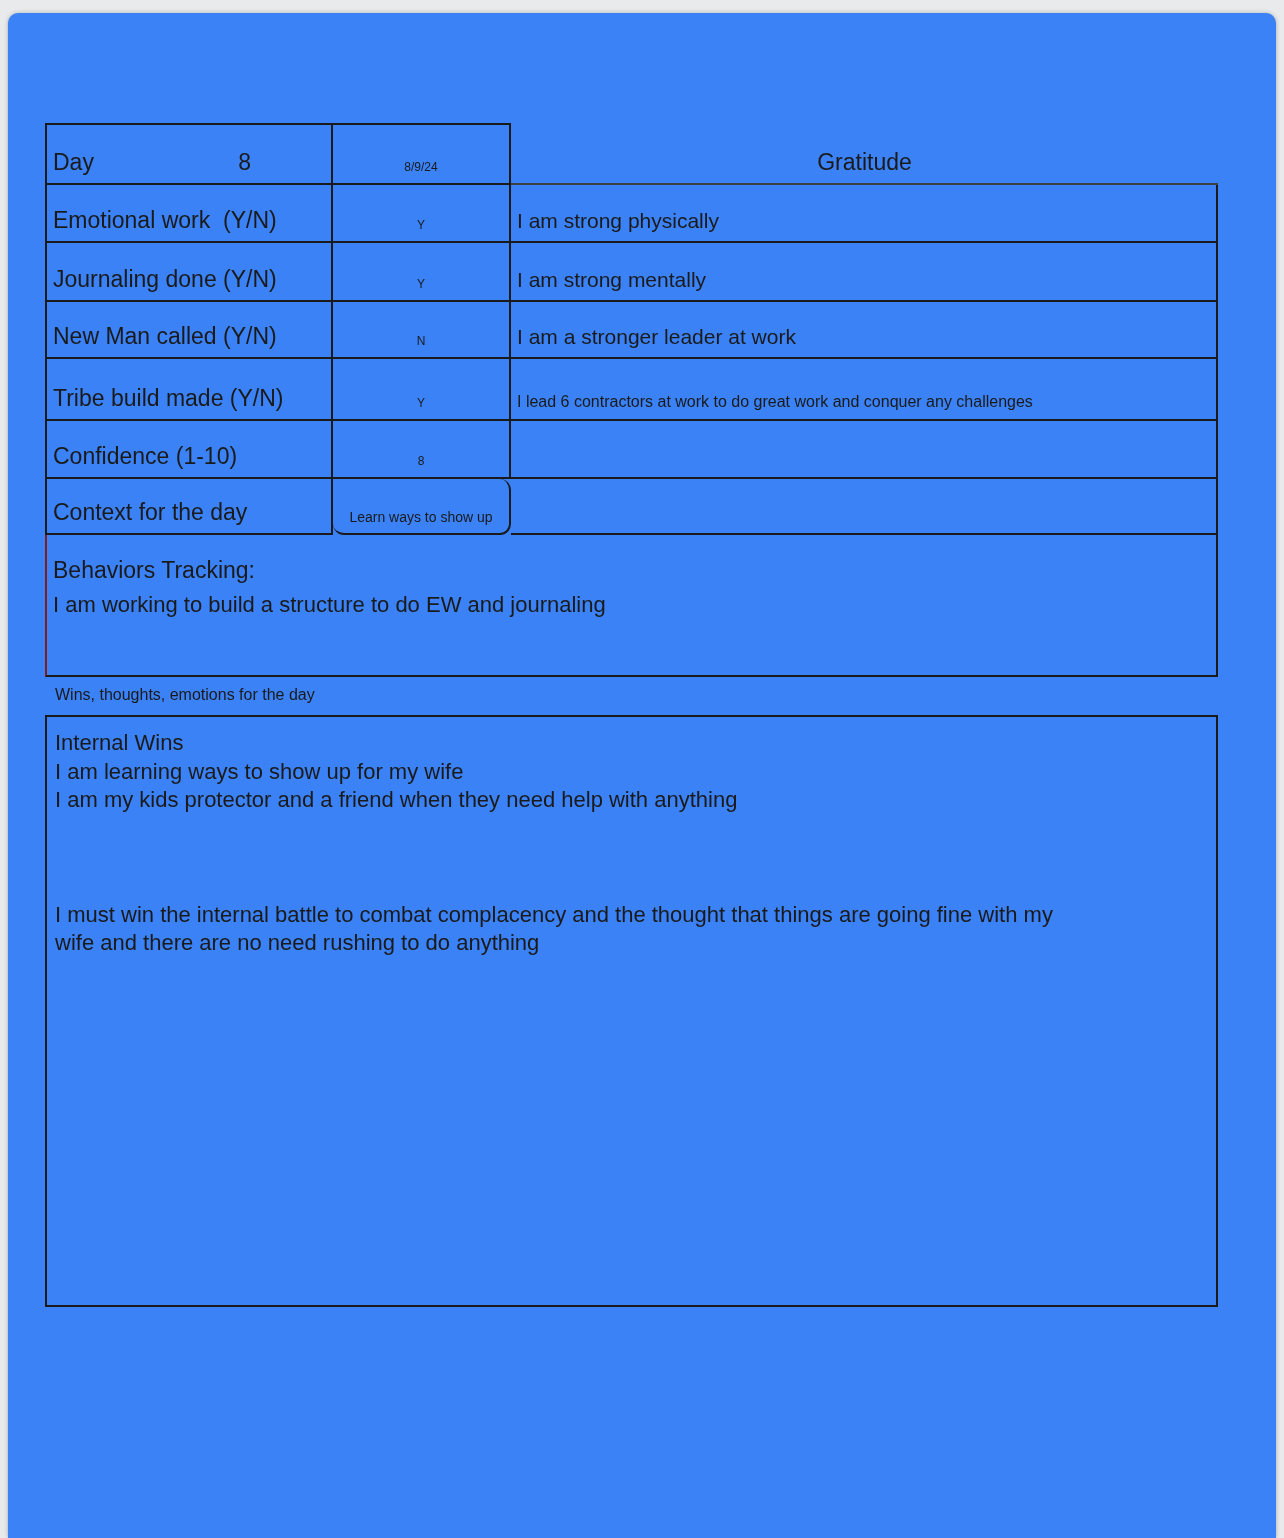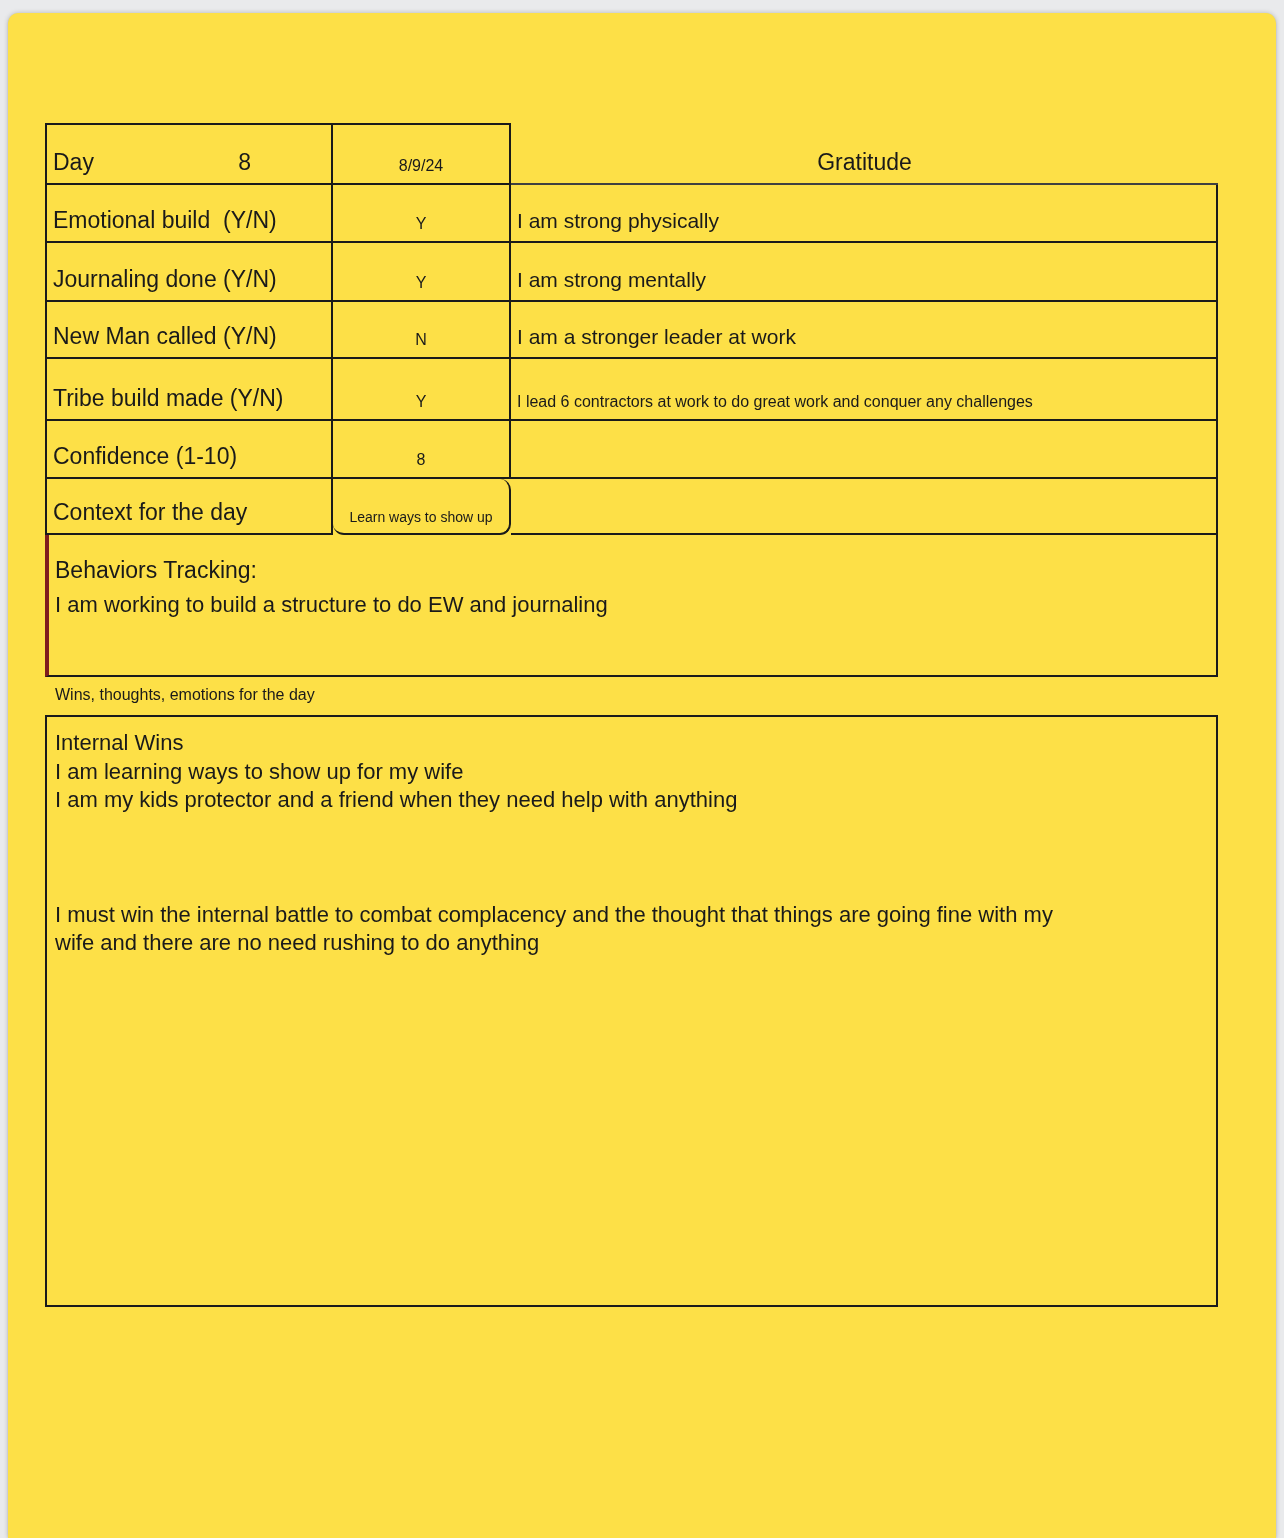--- a/index.html
+++ b/index.html
@@ -11,21 +11,21 @@
     overflow: hidden;
     font-family: "Liberation Sans", "DejaVu Sans", sans-serif;
     color: #1a1a1a;
   }
   .sheet {
     position: absolute;
     left: 8px;
     top: 13px;
     width: 1268px;
     height: 1525px;
-    background: #fde047;
+    background: #3b82f6;
     border-radius: 10px 10px 0 0;
     box-shadow: 0 0 5px rgba(0,0,0,0.22), 0 1px 2px rgba(0,0,0,0.12);
   }
   
   .tracker {
     position: absolute;
     left: 37px;
     top: 110px;
     width: 1173px;
     display: grid;
@@ -39,41 +39,41 @@
     align-items: flex-end;
     padding-bottom: 8px;
     border-right: 2px solid #1a1a1a;
     border-bottom: 2px solid #1a1a1a;
     line-height: 1.15;
     overflow: hidden;
   }
   .cell.c1 { border-left: 2px solid #1a1a1a; padding-left: 6px; font-size: 23px; }
   .cell.r1 { border-top: 2px solid #1a1a1a; }
   .cell.c1 span { white-space: pre; }
-  .cell.c2 { justify-content: center; font-size: 16px; }
+  .cell.c2 { justify-content: center; font-size: 12px; }
   .cell.c3 { padding-left: 6px; font-size: 21px; white-space: nowrap; }
   .cell.grat-hdr {
     border-right: none;
     border-top: none;
     border-bottom: 2px solid #404040;
     justify-content: center;
     font-size: 23px;
   }
   .cell.day-cell { justify-content: space-between; padding-right: 80px; }
   .cell.ctx-val { font-size: 14px; border-radius: 11px; }
   .cell.grat-small { font-size: 16px; }
   
   .behaviors {
     position: absolute;
     left: 37px;
     top: 522px;
     width: 1173px;
     height: 142px;
     box-sizing: border-box;
-    border-left: 4px solid #7f1d1d;
+    border-left: 2px solid #7f1d1d;
     border-right: 2px solid #1a1a1a;
     border-bottom: 2px solid #1a1a1a;
     padding: 18px 10px 0 6px;
   }
   .behaviors .bt-title { font-size: 23px; line-height: 34px; }
   .behaviors .bt-note  { font-size: 22px; line-height: 35px; white-space: nowrap; }
   
   .wins-title {
     position: absolute;
     left: 47px;
@@ -107,21 +107,21 @@
   <div class="tracker">
 
     <div class="cell c1 r1 day-cell">
       <span>Day</span>
       <span>8</span>
     </div>
     <div class="cell c2 r1">8/9/24</div>
     <div class="cell grat-hdr">Gratitude</div>
 
     <div class="cell c1">
-      <span>Emotional build  (Y/N)</span>
+      <span>Emotional work  (Y/N)</span>
     </div>
     <div class="cell c2">Y</div>
     <div class="cell c3">I am strong physically</div>
 
     <div class="cell c1">
       <span>Journaling done (Y/N)</span>
     </div>
     <div class="cell c2">Y</div>
     <div class="cell c3">I am strong mentally</div>
 

